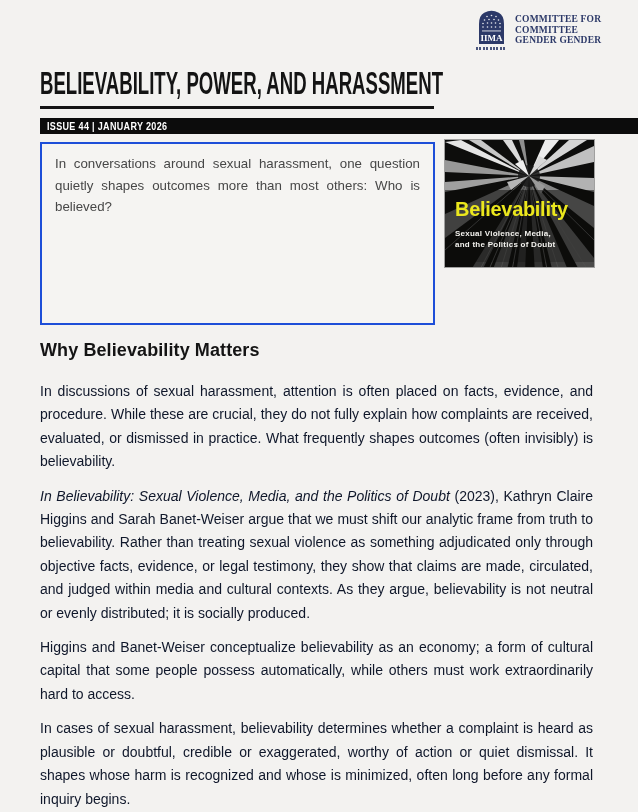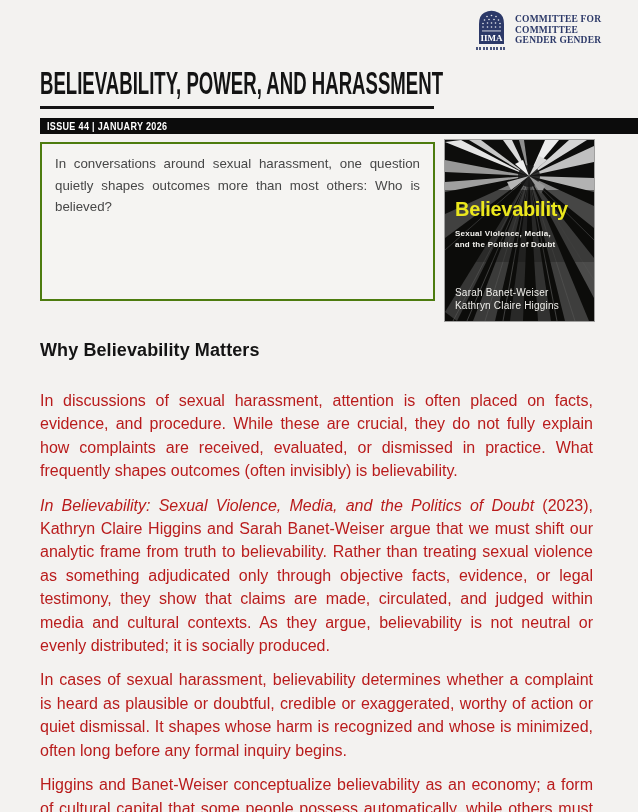--- a/index.html
+++ b/index.html
@@ -51,34 +51,34 @@
   .issue-bar span{
     margin-left:7px;color:#ffffff;
     font-size:11px;font-weight:700;letter-spacing:.4px;
     transform:scaleX(0.82);transform-origin:left center;
     white-space:nowrap;
   }
 
   
   .intro-box{
     position:absolute;left:40px;top:142px;
-    width:395px;height:159px;box-sizing:border-box;
-    border:2px solid #4d7c0f;background:#f5f4f2;
+    width:395px;height:183px;box-sizing:border-box;
+    border:2px solid #1d4ed8;background:#f5f4f2;
     padding:9px 13px 0 13px;
   }
   .intro-box p{
     margin:0 0 21px 0;
     font-size:13.3px;line-height:21.6px;
     text-align:justify;color:#474747;
   }
 
   
   .book-cover{
     position:absolute;left:445px;top:140px;
-    width:149px;height:181px;background:#0d0d0c;
+    width:149px;height:127px;background:#0d0d0c;
     overflow:hidden;box-shadow:0 0 0 1px rgba(60,60,60,.45);
   }
   .book-cover svg{position:absolute;inset:0;display:block;}
   .cover-title{
     position:absolute;left:10px;top:58px;
     font-size:20px;font-weight:700;letter-spacing:-.3px;
     color:#ebe71d;
   }
   .cover-subtitle{
     position:absolute;left:10px;top:88px;
@@ -89,28 +89,28 @@
     position:absolute;left:10px;top:146px;
     font-size:10px;font-weight:400;line-height:13px;
     letter-spacing:.2px;color:#efeeea;
   }
 
   
   .article{
     position:absolute;left:40px;top:340px;width:553px;
   }
   .article h2{
-    margin:0 0 28px 0;
+    margin:0 0 19px 0;
     font-size:18px;font-weight:700;color:#141414;
     letter-spacing:.1px;
   }
   .article p{
     margin:0 0 11px 0;
-    font-size:16px;line-height:23.4px;
-    text-align:justify;color:#b91c1c;
+    font-size:14px;line-height:23.4px;
+    text-align:justify;color:#0f172a;
   }
   .article em{font-style:italic;}
 </style>
 </head>
 <body>
 
 <div class="page">
 
   <div class="logo-group">
     <div class="emblem-wrap">
@@ -209,17 +209,17 @@
     <div class="cover-authors">
       <div>Sarah Banet-Weiser</div>
       <div>Kathryn Claire Higgins</div>
     </div>
   </div>
 
   <main class="article">
     <h2>Why Believability Matters</h2>
     <p>In discussions of sexual harassment, attention is often placed on facts, evidence, and procedure. While these are crucial, they do not fully explain how complaints are received, evaluated, or dismissed in practice. What frequently shapes outcomes (often invisibly) is believability.</p>
     <p><em>In Believability: Sexual Violence, Media, and the Politics of Doubt</em><span> (2023), Kathryn Claire Higgins and Sarah Banet-Weiser argue that we must shift our analytic frame from truth to believability. Rather than treating sexual violence as something adjudicated only through objective facts, evidence, or legal testimony, they show that claims are made, circulated, and judged within media and cultural contexts. As they argue, believability is not neutral or evenly distributed; it is socially produced.</span></p>
+    <p>Higgins and Banet-Weiser conceptualize believability as an economy; a form of cultural capital that some people possess automatically, while others must work extraordinarily hard to access.</p>
     <p>In cases of sexual harassment, believability determines whether a complaint is heard as plausible or doubtful, credible or exaggerated, worthy of action or quiet dismissal. It shapes whose harm is recognized and whose is minimized, often long before any formal inquiry begins.</p>
-    <p>Higgins and Banet-Weiser conceptualize believability as an economy; a form of cultural capital that some people possess automatically, while others must work extraordinarily hard to access.</p>
   </main>
 
 </div>
 
 </body></html>

